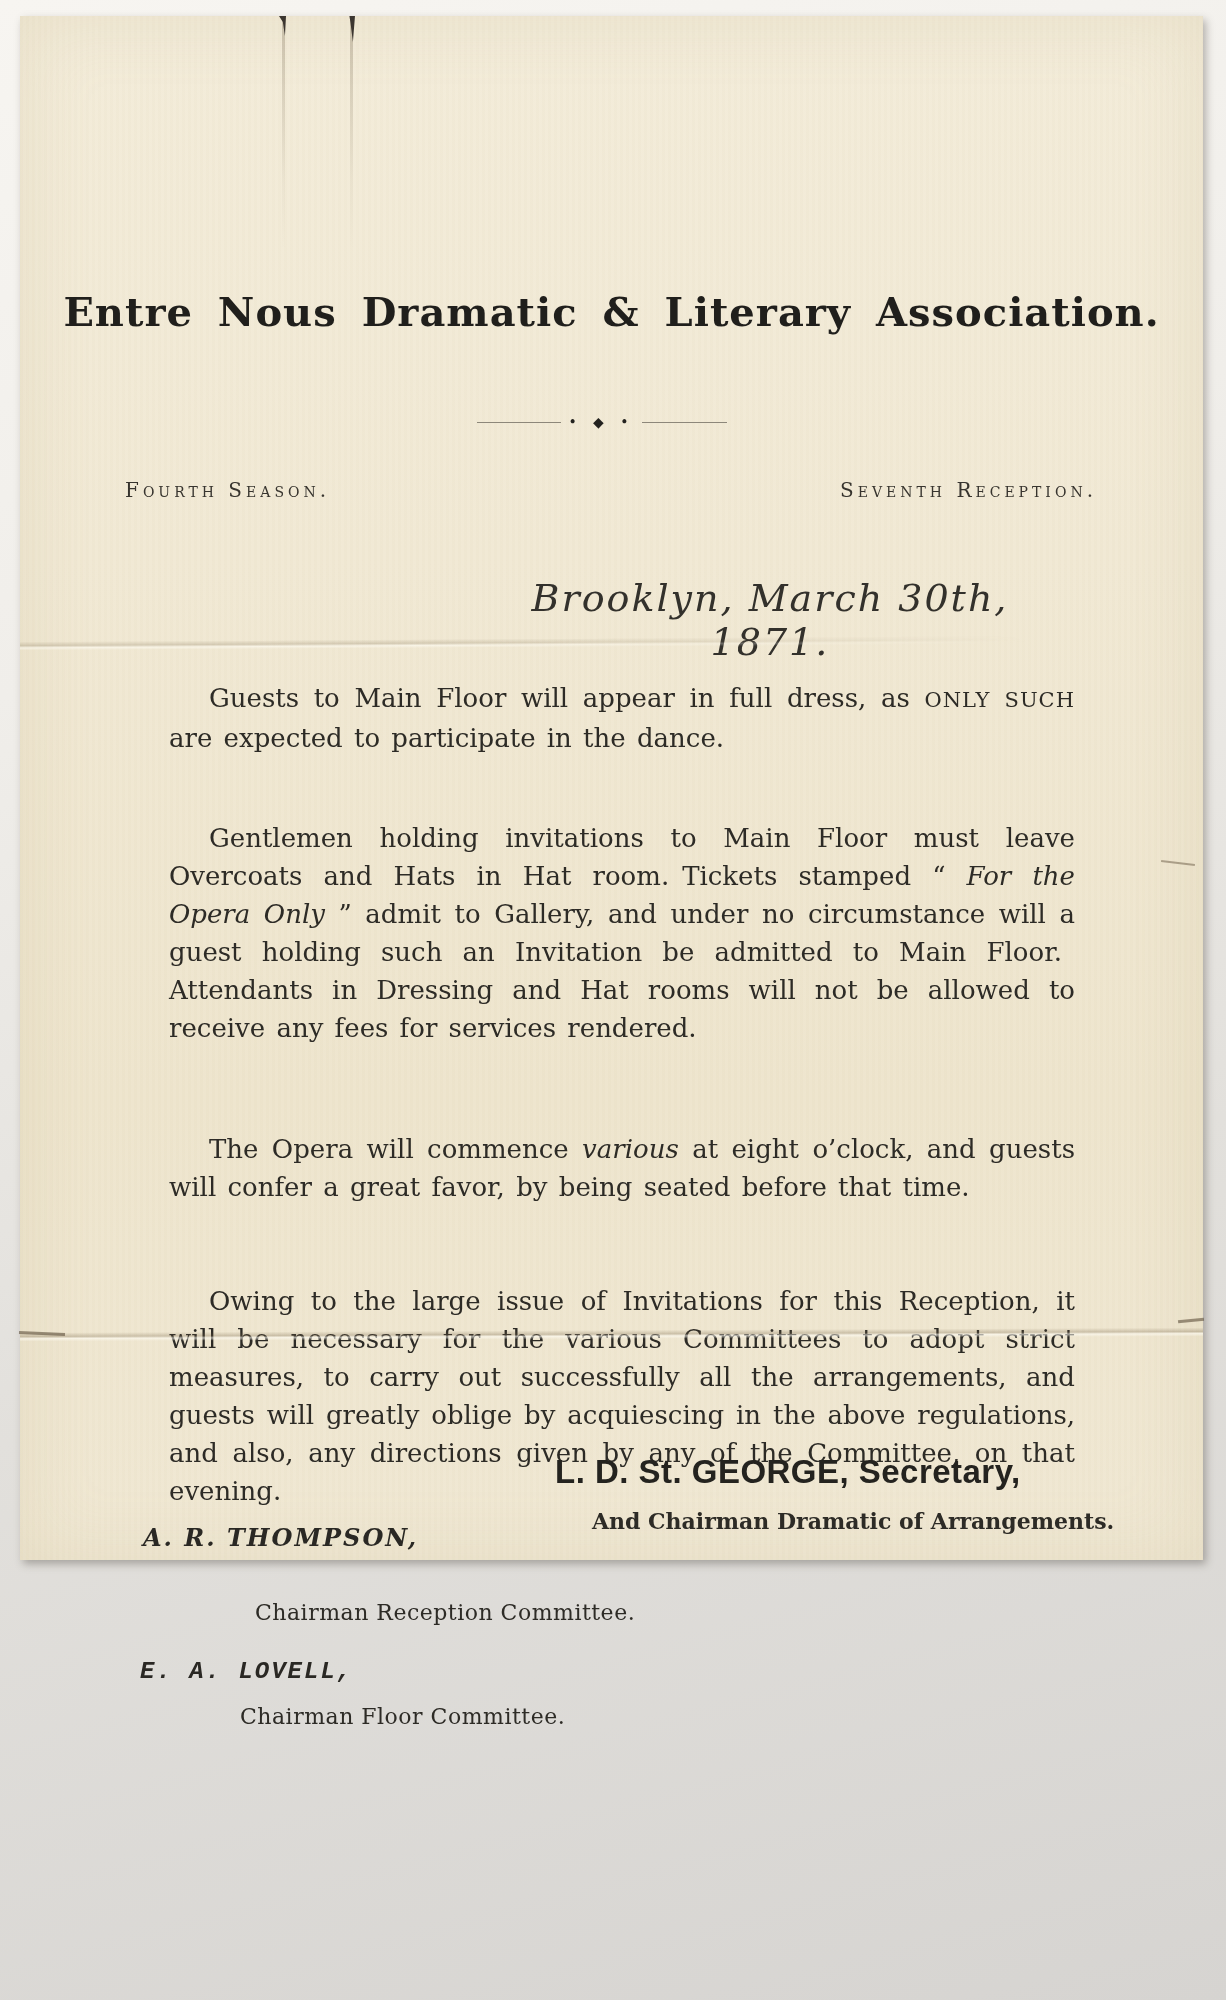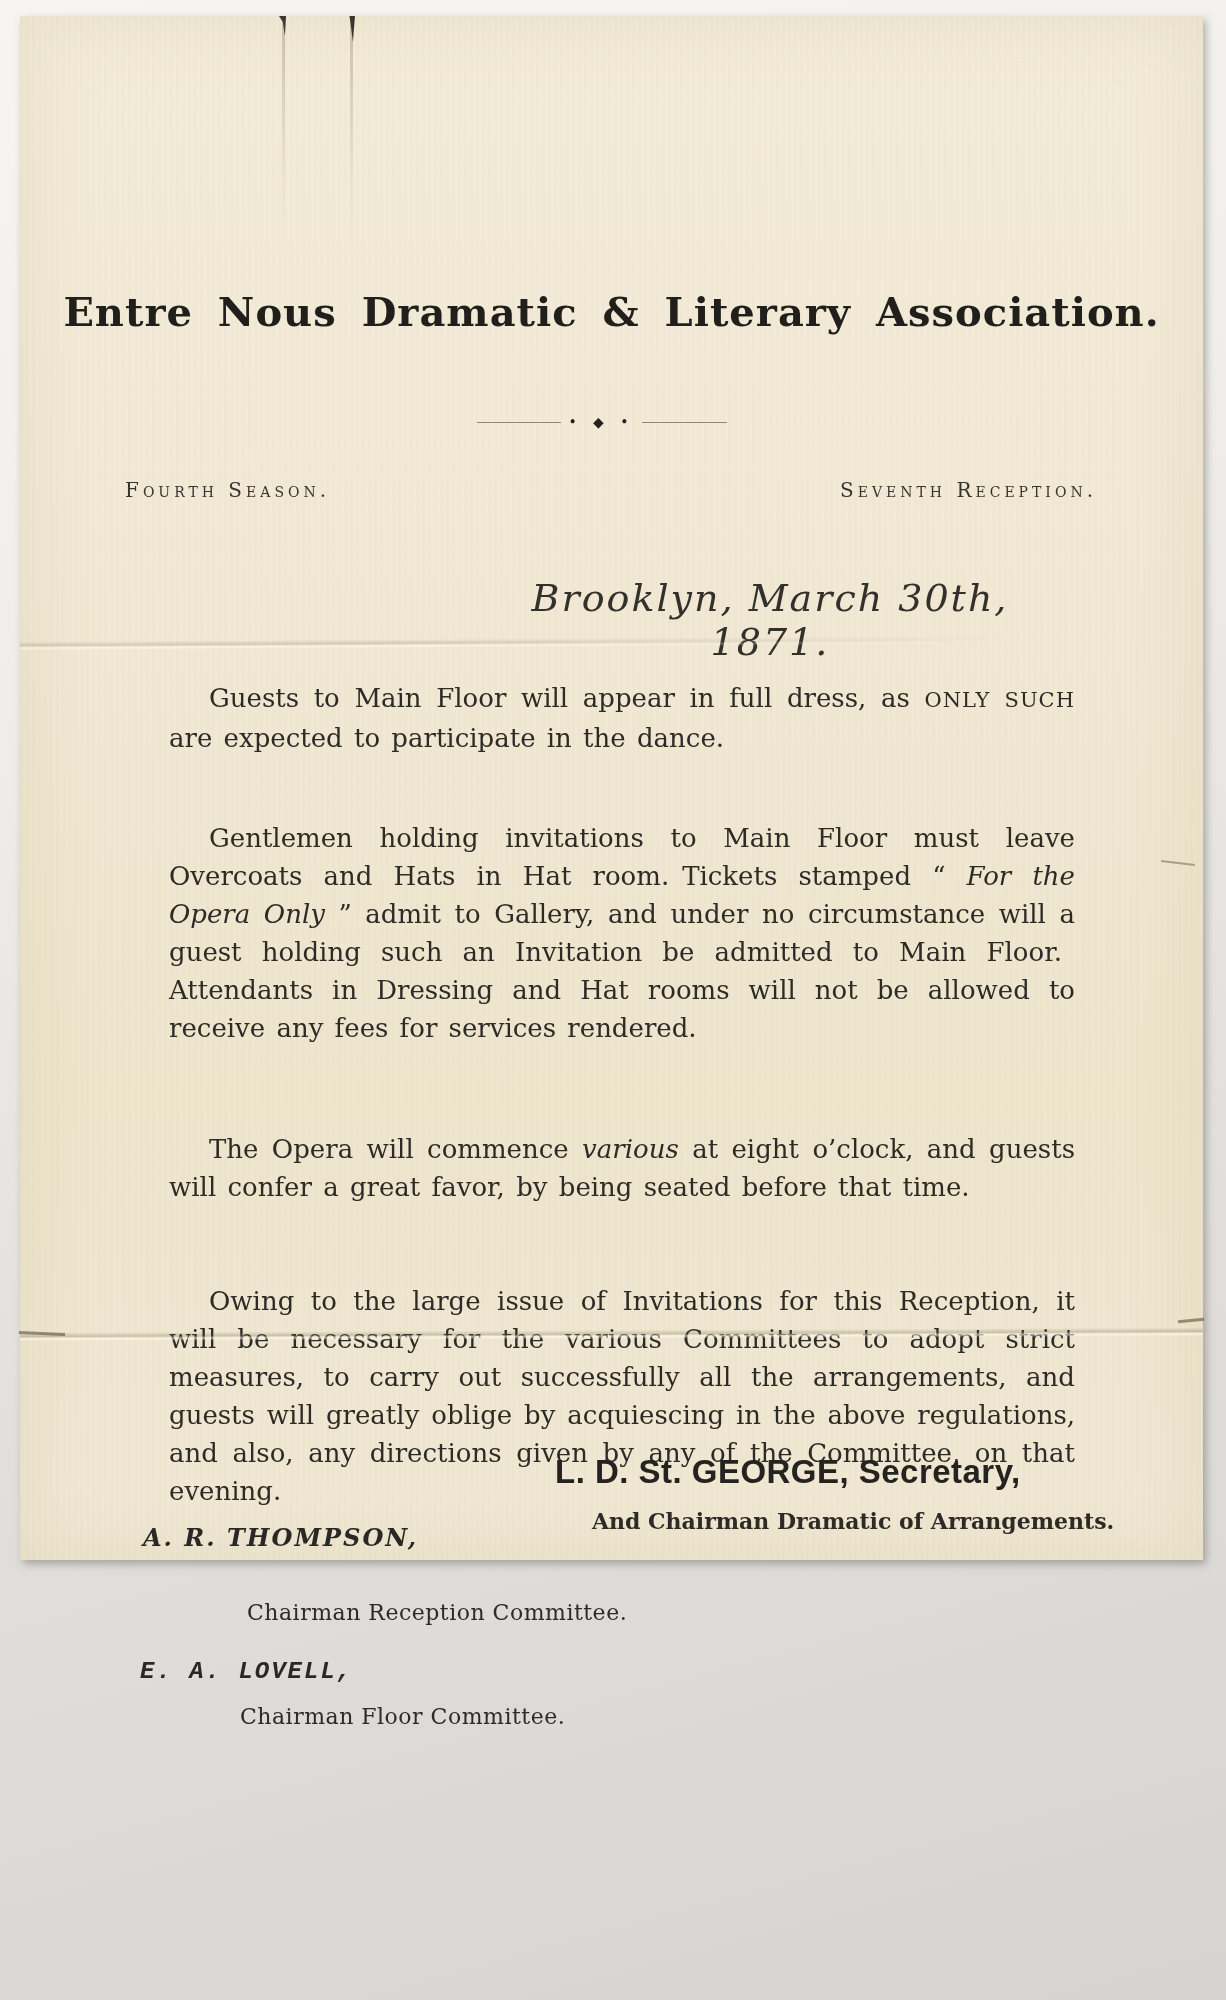--- a/index.html
+++ b/index.html
@@ -68,21 +68,21 @@
   .sig-george { position: absolute; top: 1436px; left: 535px;
     font-family: "Liberation Sans", sans-serif; font-weight: 700; font-size: 34px;
     letter-spacing: 0.5px; color: #24231f; transform: scaleX(0.97); transform-origin: left; }
   .sig-george-role { position: absolute; top: 1492px; left: 572px;
     font-weight: 700; font-size: 22px; color: #2d2b26; }
   .sig-name { position: absolute; font-weight: 700; font-style: italic;
     font-size: 24px; letter-spacing: 2px; color: #2a2824; }
   .sig-thompson { top: 1507px; left: 123px; }
   .sig-lovell { top: 1642px; left: 120px; font-family: Liberation Mono, monospace; }
   .sig-role { position: absolute; font-size: 22px; color: #2d2b26; letter-spacing: 0.5px; }
-  .role-reception { top: 1584px; left: 227px; text-align: right; }
+  .role-reception { top: 1584px; left: 235px; text-align: right; }
   .role-floor { top: 1688px; left: 220px; }
 </style>
 </head>
 <body>
 
 <div class="stage">
   <div class="paper">
 
     <div class="vcrease v1"></div>
     <div class="vcrease v2"></div>

